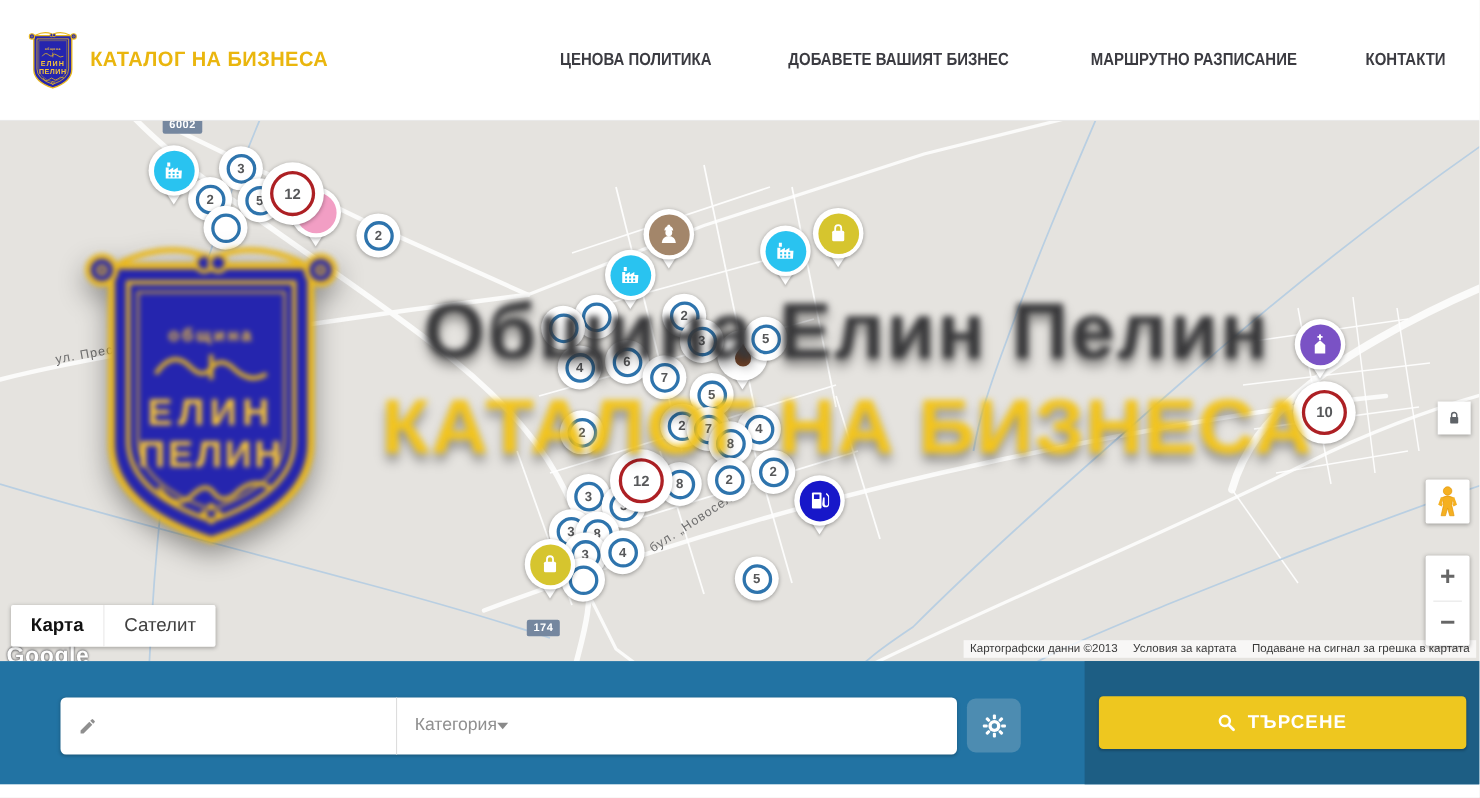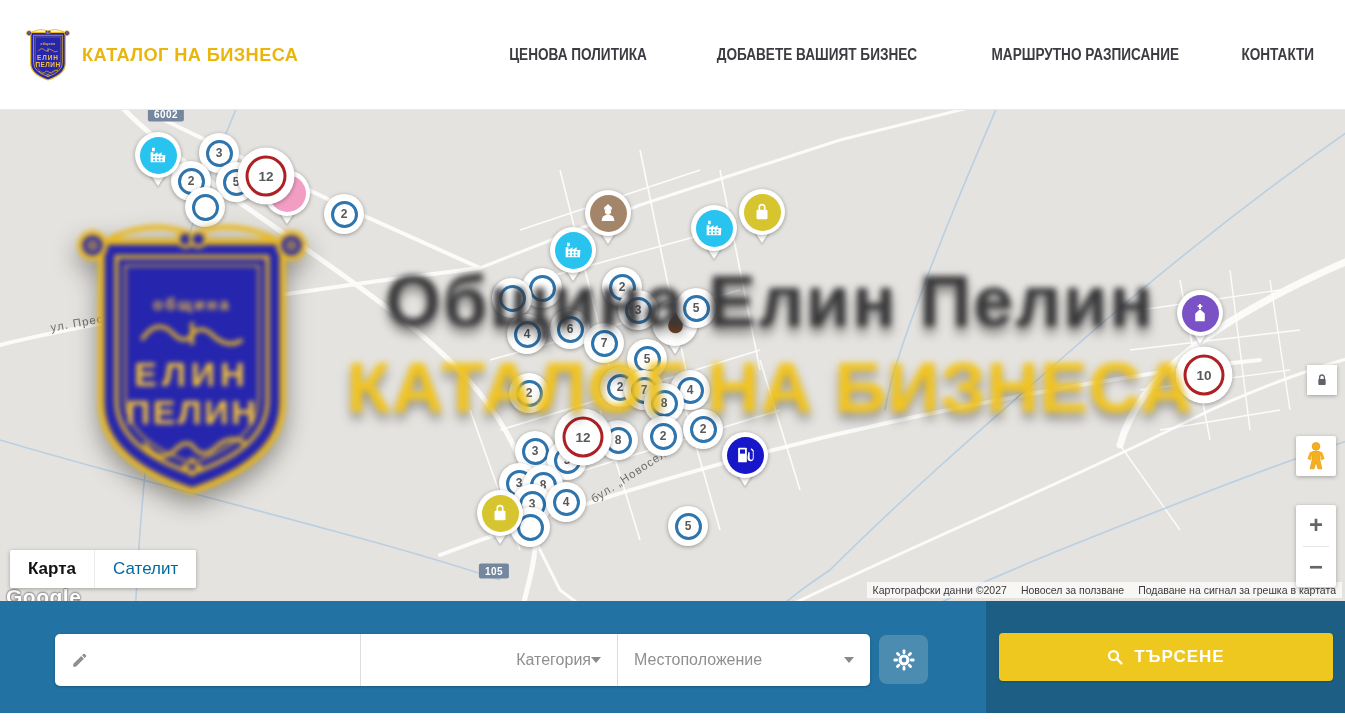--- a/index.html
+++ b/index.html
@@ -48,21 +48,21 @@
     font-weight:bold;pointer-events:none;}
   .wm-line1{top:150px;font-size:72px;color:#38383a;filter:blur(3px);
     text-shadow:0 7px 9px rgba(0,0,0,.45);letter-spacing:2px;}
   .wm-line2{top:238px;font-size:70px;color:#f2c41d;filter:blur(3px);
     text-shadow:0 7px 9px rgba(0,0,0,.4);letter-spacing:1px;transform:scaleX(1.03);}
 
   
   .maptype{position:absolute;left:10px;top:440px;display:flex;z-index:50;box-shadow:0 1px 4px rgba(0,0,0,.3);border-radius:2px;overflow:hidden;}
   .maptype button{height:38px;border:0;background:#fff;font-family:inherit;font-size:17px;padding:0 18px;cursor:pointer;}
   .maptype .active{font-weight:bold;color:#111;}
-  .maptype .inactive{color:#0369a1;border-left:1px solid #ececec;}
+  .maptype .inactive{color:#404040;border-left:1px solid #ececec;}
   .glogo{position:absolute;left:6px;top:475px;z-index:45;font-size:21px;font-weight:bold;color:#fff;
     letter-spacing:.5px;cursor:pointer;
     text-shadow:0 0 1px #8b8b8b,0 0 2px #8b8b8b,0 1px 2px #777,0 -1px 2px #9b9b9b;}
   .attrib{position:absolute;right:3px;bottom:3px;z-index:45;display:flex;gap:14px;font-size:10.5px;color:#3a3a3a;
     background:rgba(255,255,255,.72);padding:2px 6px;align-items:center;}
   .attrib span{cursor:pointer;}
   .ctl{position:absolute;background:#fff;box-shadow:0 1px 4px rgba(0,0,0,.3);z-index:50;
     display:flex;align-items:center;justify-content:center;cursor:pointer;}
   .ctl-lock{left:1307px;top:255px;width:30px;height:30px;}
   .ctl-peg{left:1296px;top:326px;width:40px;height:40px;border-radius:2px;}
@@ -72,21 +72,21 @@
 
   
   .searchbar{position:relative;height:112px;background:#2273a3;}
   .searchbar .right-panel{position:absolute;right:0;top:0;width:359px;height:100%;background:#1d5e84;
     display:flex;align-items:center;justify-content:center;}
   .pill{position:absolute;left:55px;top:33px;width:815px;height:52px;background:#fff;border-radius:5px;
     display:flex;align-items:stretch;box-shadow:0 1px 3px rgba(0,0,0,.25);}
   .pill .sec{display:flex;align-items:center;padding:0 16px;}
   .pill .sec + .sec{border-left:1px solid #ddd;}
   .sec-key{width:305px;}
-  .sec-cat{width:257px;justify-content:flex-end;cursor:pointer;}
+  .sec-cat{width:257px;justify-content:flex-start;cursor:pointer;}
   .sec-loc{width:253px;justify-content:space-between;cursor:pointer;}
   .sec-key input{border:0;outline:none;flex:1;font-size:16px;font-family:inherit;color:#444;margin-left:10px;min-width:0;}
   .sec-key input::placeholder{color:#9b9b9b;}
   .sel-text{font-size:16px;color:#8f8f8f;}
   .caret{width:0;height:0;border:5px solid transparent;border-top:6px solid #8a8a8a;margin-top:5px;}
   .gear-btn{position:absolute;left:879px;top:34px;width:49px;height:49px;border:0;border-radius:8px;
     background:#4d8cb1;display:flex;align-items:center;justify-content:center;cursor:pointer;}
   .search-btn{width:334px;height:48px;border:0;border-radius:4px;background:#eec71f;color:#fff;
     font-family:inherit;font-size:17px;font-weight:bold;letter-spacing:1px;cursor:pointer;
     display:flex;align-items:center;justify-content:center;gap:10px;box-shadow:0 1px 2px rgba(0,0,0,.2);}
@@ -181,21 +181,21 @@
       <path d="M240,-10 C210,60 180,140 165,220 C150,300 140,390 135,510"></path>
       <path d="M1350,20 C1250,90 1150,170 1060,250 C980,320 900,390 830,460 C800,480 780,495 770,510"></path>
       <path d="M0,330 C100,360 220,390 330,420 C420,444 470,460 500,470"></path>
       <path d="M1000,-10 C970,60 940,130 915,200 C900,240 890,270 885,300"></path>
       <path d="M1350,330 C1260,360 1160,400 1060,440 C1000,465 950,485 920,505"></path>
     </g>
   </svg>
 
   <div>
       <div class="road-shield" style="left: 166px; top: 4px;">6002</div>
-      <div class="road-shield" style="left: 494px; top: 461px;">105</div>
+      <div class="road-shield" style="left: 494px; top: 461px;">174</div>
       <div class="street-label" style="left: 50px; top: 205px; transform: rotate(-10deg);">ул. Преслав</div>
       <div class="street-label" style="left: 585px; top: 360px; transform: rotate(-33deg);">бул. „Новосел</div>
     </div>
   <div>
       <div class="cluster" style="left: 219px; top: 43px;">
         <div class="ring">3</div>
       </div>
       <div class="cluster" style="left: 191px; top: 71px;">
         <div class="ring">2</div>
       </div>
@@ -435,22 +435,22 @@
   <div class="wm-line wm-line1">Община Елин Пелин</div>
   <div class="wm-line wm-line2">КАТАЛОГ НА БИЗНЕСА</div>
 
   <div class="maptype">
     <button class="active">Карта</button>
     <button class="inactive">Сателит</button>
   </div>
 
   <div class="glogo">Google</div>
   <div class="attrib">
-    <span>Картографски данни ©2027</span>
-    <span>Новосел за ползване</span>
+    <span>Картографски данни ©2013</span>
+    <span>Условия за картата</span>
     <span>Подаване на сигнал за грешка в картата</span>
   </div>
 
   <div class="ctl ctl-lock">
     <svg width="16" height="16" viewBox="0 0 24 24">
       <rect x="6.5" y="10.5" width="11" height="9" rx="1.2" fill="#5f6368"></rect>
       <path d="M8.5 10.5V8a3.5 3.5 0 0 1 7 0v2.5" fill="none" stroke="#5f6368" stroke-width="2"></path>
     </svg>
   </div>
   <div class="ctl ctl-peg">
@@ -481,24 +481,20 @@
   </div>
 
   <div class="pill">
     <div class="sec sec-key">
       <svg width="18" height="18" viewBox="0 0 24 24">
         <path fill="#8f8f8f" d="M3 17.4 L13.6 6.8 l3.6 3.6 L6.6 21 H3 v-3.6 z M14.7 5.7 l1.7-1.7 a1.3 1.3 0 0 1 1.8 0 l1.8 1.8 a1.3 1.3 0 0 1 0 1.8 l-1.7 1.7 z"></path>
       </svg>
     </div>
     <div class="sec sec-cat">
       <span class="sel-text">Категория</span>
-      <div class="caret"></div>
-    </div>
-    <div class="sec sec-loc">
-      <span class="sel-text">Местоположение</span>
       <div class="caret"></div>
     </div>
   </div>
 
   <button class="gear-btn">
     <svg width="24" height="24" viewBox="0 0 24 24">
       <g fill="#fff">
         <circle cx="12" cy="12" r="5.5"></circle>
         <g>
           <rect x="10.6" y="1.5" width="2.8" height="4.4" rx="1"></rect>

